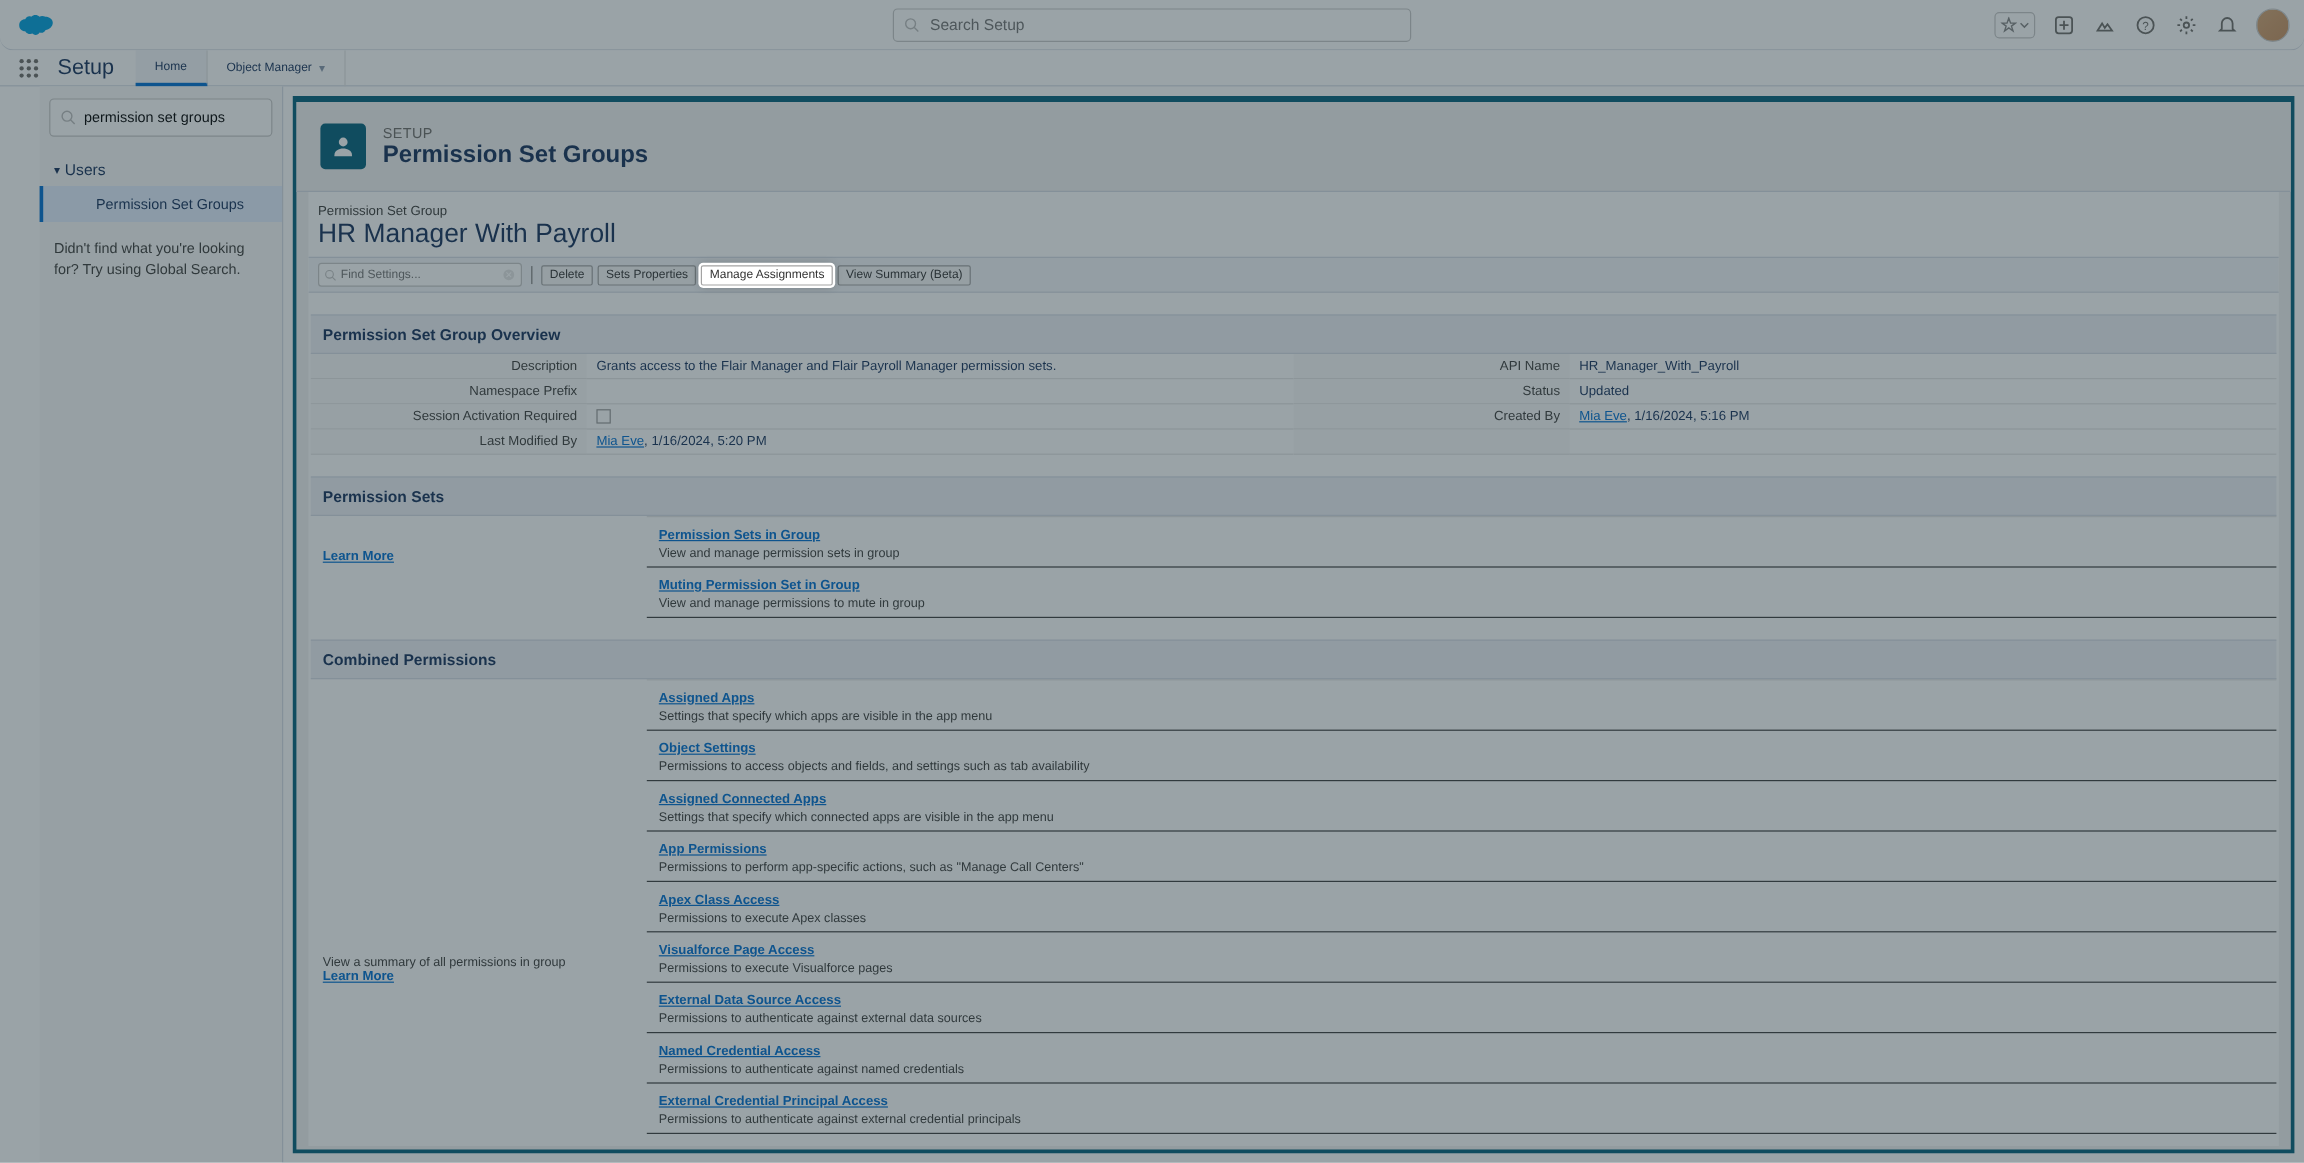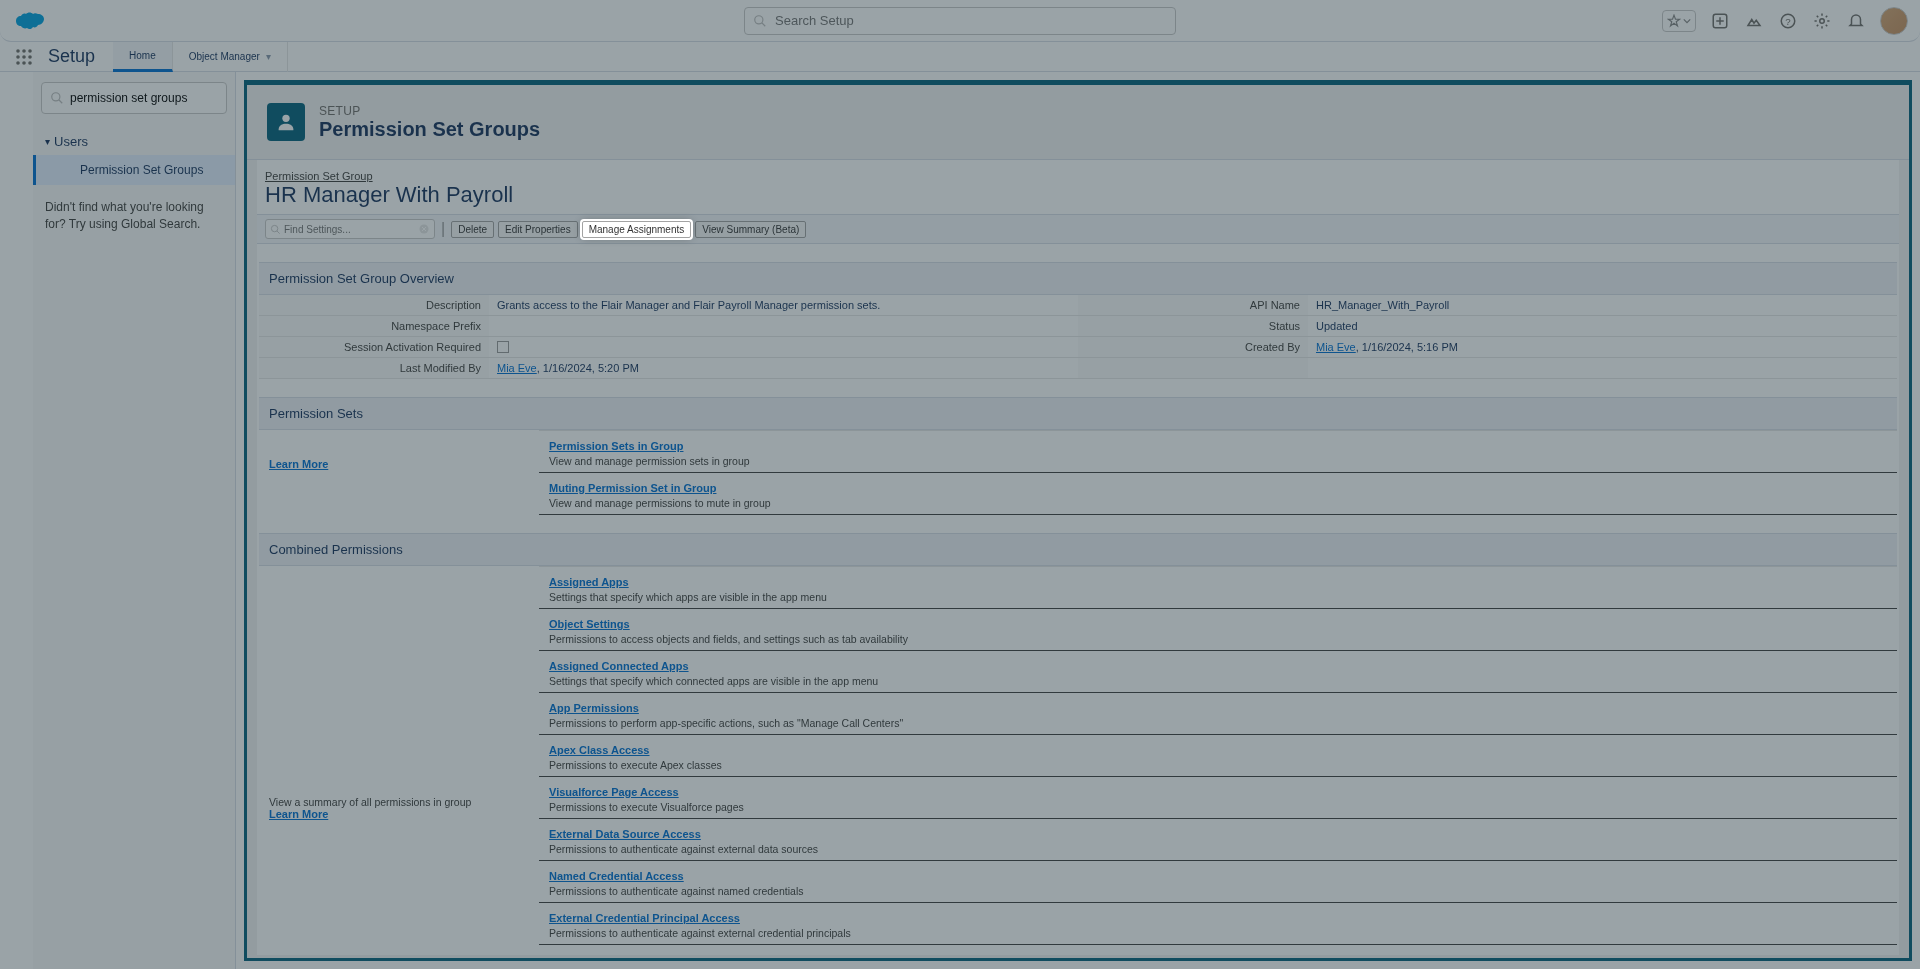--- a/index.html
+++ b/index.html
@@ -33,32 +33,32 @@
 .tree-leaf.sel { background:#e3efff; border-left:3px solid #0070d2; color:#16325c; font-weight:500; margin-left:-8px; padding-left:44px; margin-right:-8px; }
 .hint { font-size:12px; color:#3e3e3c; line-height:1.4; padding:14px 4px; }
 .content { flex:1; padding:8px; position:relative; }
 .teal-wrap { border:3px solid #04627d; border-top:5px solid #04627d; border-radius:0; background:#f3f2f2; height:100%; overflow:hidden; }
 .page-header { background:#f3f2f2; padding:18px 20px; display:flex; align-items:center; gap:14px; border-bottom:1px solid #d8dde6; }
 .hdr-icon { width:38px; height:38px; background:#04627d; border-radius:4px; display:flex; align-items:center; justify-content:center; }
 .hdr-icon svg { width:22px; height:22px; fill:#fff; }
 .hdr-bc { font-size:12px; color:#706e6b; letter-spacing:0.3px; }
 .hdr-title { font-size:20px; font-weight:700; color:#16325c; }
 .detail-scroll { height:calc(100% - 78px); overflow-y:auto; background:#fff; margin:0 10px 10px; }
-.d-sub { font-size:11px; color:#3e3e3c; padding:10px 8px 0;text-decoration:underline; }
+.d-sub { font-size:11px; color:#3e3e3c; padding:10px 8px 0; }
 .d-title { font-size:22px; font-weight:400; color:#16325c; padding:0 8px 6px; }
 .action-row { border-top:1px solid #d8dde6; border-bottom:1px solid #d8dde6; padding:4px 8px; display:flex; align-items:center; gap:4px; background:#f4f6f9; }
 .find-box { position:relative; width:170px; height:20px; border:1px solid #c9c9c9; border-radius:3px; background:#fff; display:flex; align-items:center; padding:0 18px 0 18px; }
 .find-box .sico { position:absolute; left:4px; width:11px; height:11px; opacity:0.5; }
 .find-box .xico { position:absolute; right:4px; width:12px; height:12px; opacity:0.5; cursor:pointer; }
 .find-box input { border:none; outline:none; width:100%; font-size:10px; }
 .vbar { color:#999; padding:0 2px; }
 .smbtn { font-size:10px; padding:2px 6px; border:1px solid #a3a3a3; background:#f8f8f8; border-radius:2px; cursor:pointer; color:#333; }
 .smbtn.hl { position:relative; z-index:20; background:#fff; box-shadow:0 0 0 2px #fff, 0 0 8px rgba(0,0,0,0.3); }
 .sect { margin:18px 2px 0; }
-.sect-h { background:#eef1f6; padding:8px 10px; font-size:13px; font-weight:400; color:#16325c; border-top:1px solid #d8dde6; border-bottom:1px solid #d8dde6; }
+.sect-h { background:#eef1f6; padding:8px 10px; font-size:13px; font-weight:700; color:#16325c; border-top:1px solid #d8dde6; border-bottom:1px solid #d8dde6; }
 .ov-grid { display:grid; grid-template-columns:230px 1fr 230px 1fr; }
 .ov-grid > div { border-bottom:1px solid #e5e5e5; padding:4px 8px; font-size:11px; min-height:16px; display:flex; align-items:center; }
 .ov-lbl { justify-content:flex-end; text-align:right; color:#3e3e3c; font-size:10.5px; background:#fafafa; }
 .ov-val { color:#16325c; }
 .ov-val a { color:#0070d2; text-decoration:underline; }
 .chk { width:12px; height:12px; border:1px solid #999; background:#fff; display:inline-block; }
 .ps-body { display:flex; }
 .ps-left { width:280px; padding:28px 10px; font-size:11px; }
 .ps-left a { color:#0070d2; text-decoration:underline; font-weight:600;margin-top:20px; }
 .ps-right { flex:1; }
@@ -190,21 +190,21 @@
                 <line x1="15" y1="15" x2="21" y2="21" stroke="#888" stroke-width="2"></line>
               </svg>
             <input placeholder="Find Settings..." style="">
             <svg class="xico" viewBox="0 0 24 24">
                 <circle cx="12" cy="12" r="9" fill="#ccc"></circle>
                 <path d="M8 8l8 8M16 8l-8 8" stroke="#fff" stroke-width="2"></path>
               </svg>
           </div>
           <span class="vbar">|</span>
           <button class="smbtn">Delete</button>
-          <button class="smbtn">Edit Properties</button>
+          <button class="smbtn">Sets Properties</button>
           <button class="smbtn hl">Manage Assignments</button>
           <button class="smbtn">View Summary (Beta)</button>
         </div>
 
         <div class="sect">
           <div class="sect-h">Permission Set Group Overview</div>
           <div class="ov-grid">
             <div class="ov-lbl">Description</div>
             <div class="ov-val">Grants access to the Flair Manager and Flair Payroll Manager permission sets.</div>
             <div class="ov-lbl">API Name</div>

